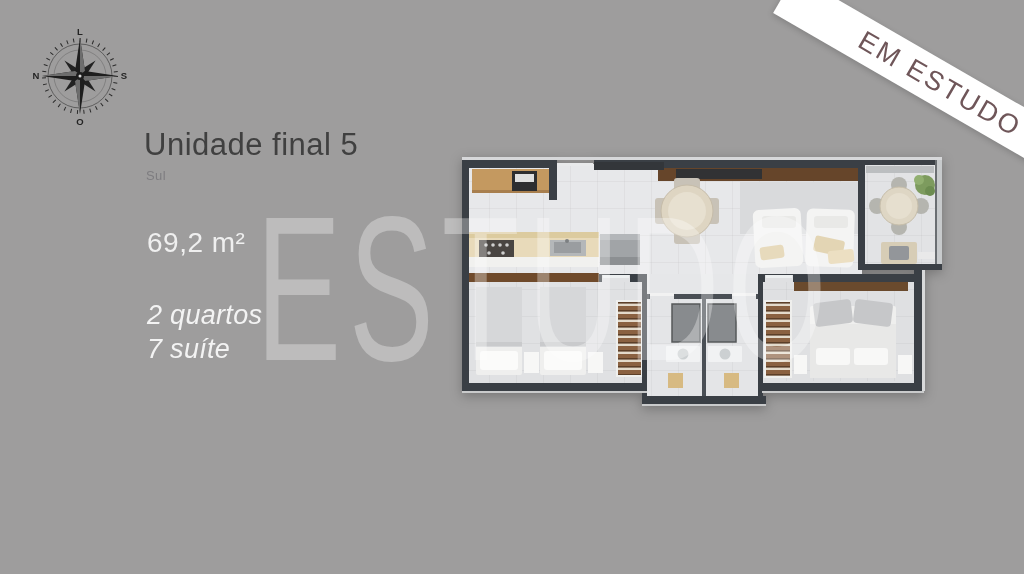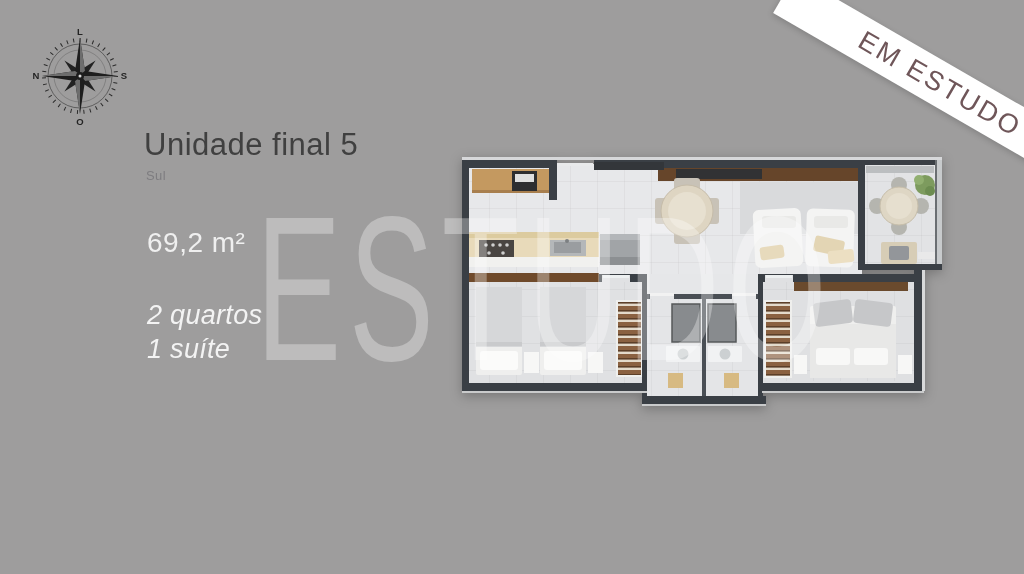--- a/index.html
+++ b/index.html
@@ -70,21 +70,21 @@
 
 <div class="abs ribbon">
   <span>EM ESTUDO</span>
 </div>
 
 <div class="abs title">Unidade final 5</div>
 <div class="abs orientation">Sul</div>
 <div class="abs area">69,2 m²</div>
 <ul class="abs features">
   <li>2 quartos</li>
-  <li>1 suíte</li>
+  <li>7 suíte</li>
 </ul>
 
 <svg class="abs floorplan" width="481" height="256" viewBox="0 0 481 256" aria-hidden="true">
   <defs>
     <pattern id="wd" width="6" height="8" patternUnits="userSpaceOnUse">
       <rect width="6" height="8" fill="#e3dacb"></rect>
       <rect width="6" height="4" fill="#8a6141"></rect>
       <rect y="4" width="6" height="1.6" fill="#5c3f28"></rect>
     </pattern>
     <pattern id="tiles" width="27" height="27" patternUnits="userSpaceOnUse">

